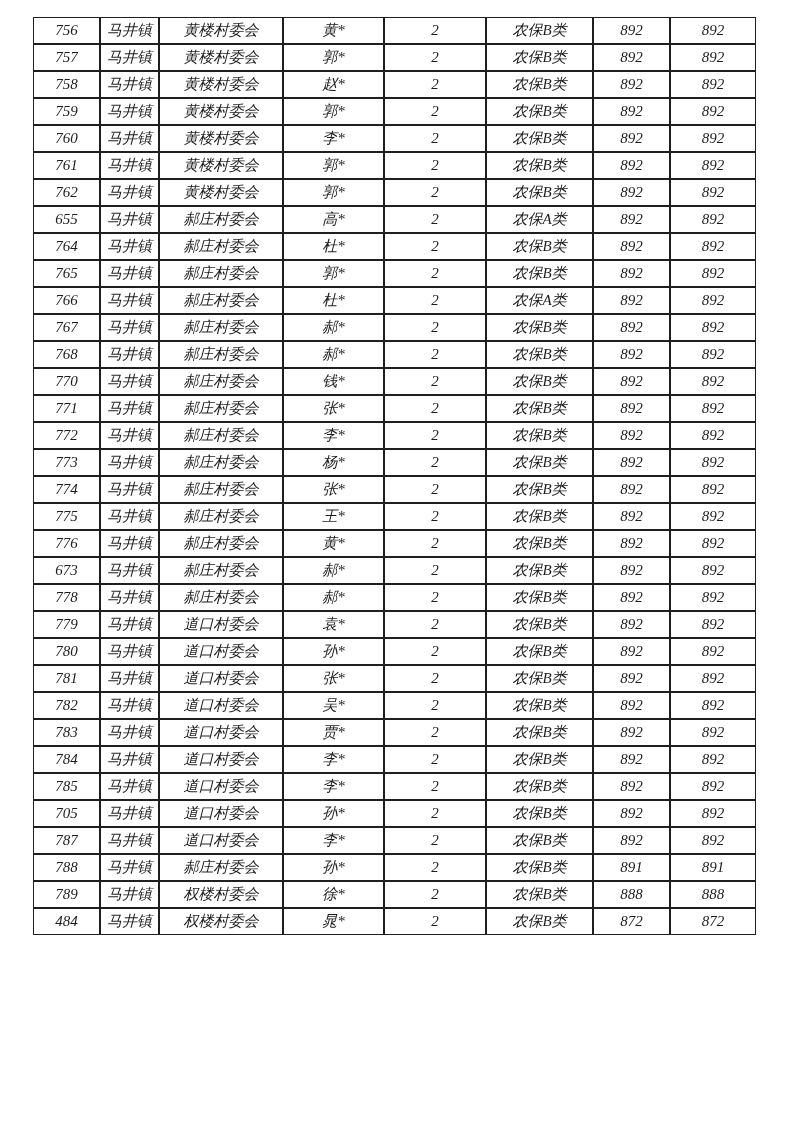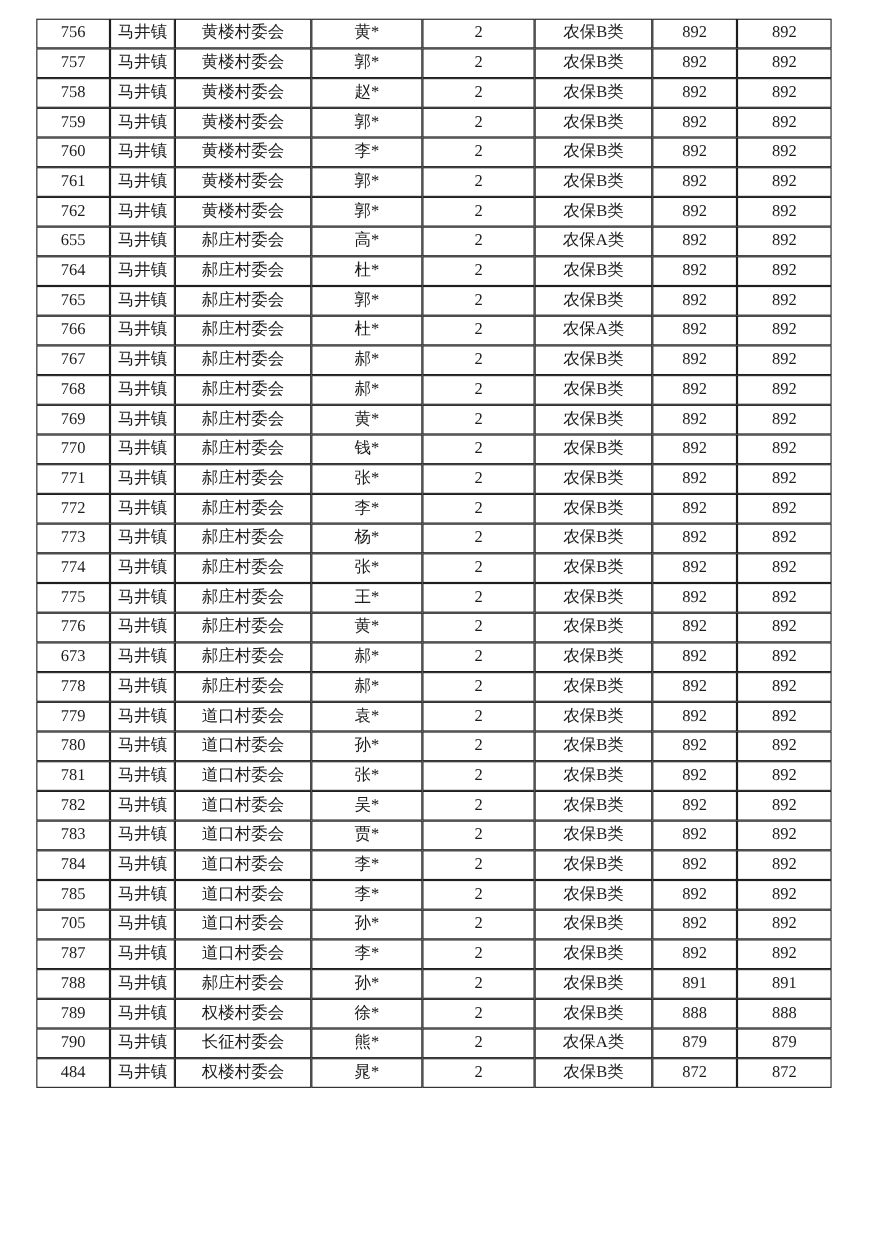--- a/index.html
+++ b/index.html
@@ -18,20 +18,21 @@
     background: var(--page-bg);
     font-family: "Liberation Serif", "DejaVu Serif", serif;
     color: var(--text-color);
   }
   .page {
     position: relative;
     width: 793px;
     height: 1122px;
     background: var(--page-bg);
     overflow: hidden;
+    font-style: italic;
   }
   table.benefit-table {
     position: absolute;
     left: 33px;
     top: 17px;
     width: 723px;
     border-collapse: separate;
     border-spacing: 0;
     table-layout: fixed;
   }
@@ -197,30 +198,20 @@
           <td>768</td>
           <td>马井镇</td>
           <td>郝庄村委会</td>
           <td>郝*</td>
           <td>2</td>
           <td>农保B类</td>
           <td>892</td>
           <td>892</td>
         </tr>
         <tr>
-          <td>769</td>
-          <td>马井镇</td>
-          <td>郝庄村委会</td>
-          <td>黄*</td>
-          <td>2</td>
-          <td>农保B类</td>
-          <td>892</td>
-          <td>892</td>
-        </tr>
-        <tr>
           <td>770</td>
           <td>马井镇</td>
           <td>郝庄村委会</td>
           <td>钱*</td>
           <td>2</td>
           <td>农保B类</td>
           <td>892</td>
           <td>892</td>
         </tr>
         <tr>
@@ -405,30 +396,20 @@
         </tr>
         <tr>
           <td>789</td>
           <td>马井镇</td>
           <td>权楼村委会</td>
           <td>徐*</td>
           <td>2</td>
           <td>农保B类</td>
           <td>888</td>
           <td>888</td>
-        </tr>
-        <tr>
-          <td>790</td>
-          <td>马井镇</td>
-          <td>长征村委会</td>
-          <td>熊*</td>
-          <td>2</td>
-          <td>农保A类</td>
-          <td>879</td>
-          <td>879</td>
         </tr>
         <tr>
           <td>484</td>
           <td>马井镇</td>
           <td>权楼村委会</td>
           <td>晁*</td>
           <td>2</td>
           <td>农保B类</td>
           <td>872</td>
           <td>872</td>

